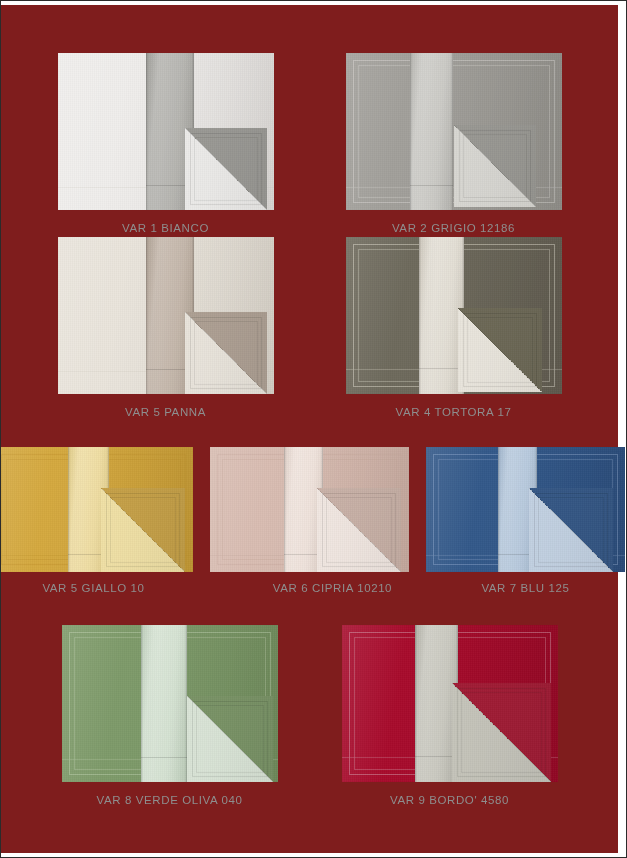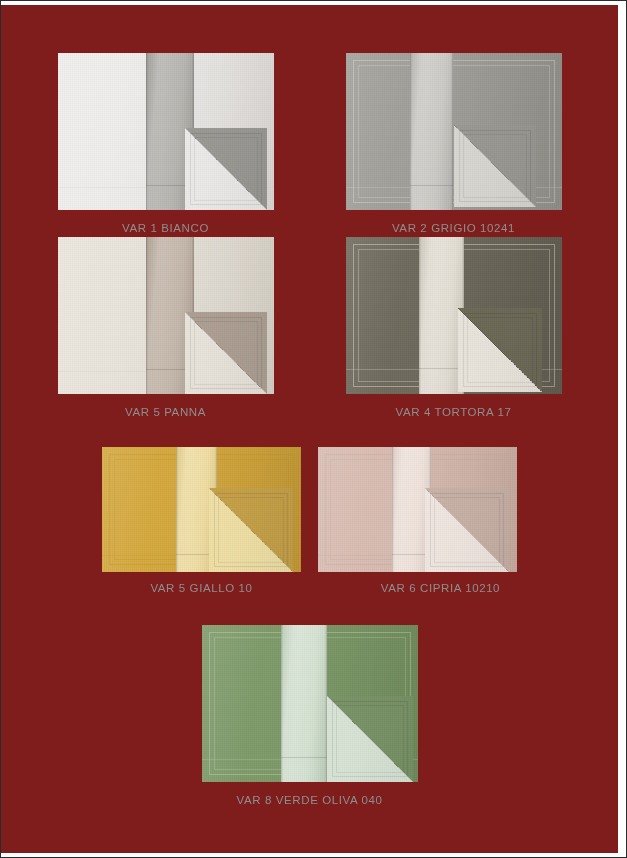--- a/index.html
+++ b/index.html
@@ -214,21 +214,21 @@
               </div>
               <div class="fold" style="right: 12%; bottom: 2%; width: 38%; padding-top: 38%; height: 0px;">
                 <div class="fold-tri" style="background: linear-gradient(to left bottom, rgb(168, 167, 161) 0px, rgb(168, 167, 161) 50%, rgb(220, 219, 214) 50%, rgb(220, 219, 214) 100%);"></div>
                 <div class="fold-st1" style="border-color: rgba(0, 0, 0, 0.09);"></div>
                 <div class="fold-st2" style="border-color: rgba(0, 0, 0, 0.07);"></div>
                 <div class="fold-diag"></div>
               </div>
               <div class="shade"></div>
               <div class="grain"></div>
             </div>
-            <div class="caption" style="color: rgb(142, 142, 142);">VAR 2 GRIGIO 10241</div>
+            <div class="caption" style="color: rgb(142, 142, 142);">VAR 2 GRIGIO 12186</div>
           </div>
         </div>
         <div class="row r2">
           <div class="card">
             <div class="swatch">
               <div class="base" style="background: linear-gradient(92deg, rgb(234, 229, 220) 0%, rgb(234, 229, 220) 45%, rgb(225, 219, 209) 100%);"></div>
               <div class="base-hem" style="bottom: 14%; border-top-color: rgb(221, 214, 203); opacity: 0.45;"></div>
               <div class="panel" style="left: 41%; width: 22%; background: linear-gradient(93deg, rgb(185, 170, 156) 0%, rgb(195, 180, 166) 35%, rgb(195, 180, 166) 70%, rgb(185, 170, 156) 100%);">
                 <div class="p-shade"></div>
                 <div class="p-hem" style="bottom: 16%;"></div>
@@ -310,20 +310,43 @@
                 <div class="fold-tri" style="background: linear-gradient(to left bottom, rgb(221, 195, 184) 0px, rgb(221, 195, 184) 50%, rgb(246, 236, 230) 50%, rgb(246, 236, 230) 100%);"></div>
                 <div class="fold-st1" style="border-color: rgba(0, 0, 0, 0.09);"></div>
                 <div class="fold-st2" style="border-color: rgba(0, 0, 0, 0.07);"></div>
                 <div class="fold-diag"></div>
               </div>
               <div class="shade"></div>
               <div class="grain"></div>
             </div>
             <div class="caption" style="color: rgb(142, 142, 142); margin-left: 46px;">VAR 6 CIPRIA 10210</div>
           </div>
+          <div class="card">
+            <div class="swatch">
+              <div class="base" style="background: linear-gradient(92deg, rgb(51, 89, 138) 0%, rgb(51, 89, 138) 45%, rgb(45, 80, 128) 100%);"></div>
+              <div class="stitch-outer" style="border-color: rgb(106, 135, 176); opacity: 0.75;"></div>
+              <div class="stitch-inner" style="border-color: rgb(106, 135, 176); opacity: 0.55;"></div>
+              <div class="base-hem" style="bottom: 13%; border-top-color: rgb(106, 135, 176); opacity: 0.45;"></div>
+              <div class="panel" style="left: 36%; width: 20%; background: linear-gradient(93deg, rgb(168, 190, 214) 0%, rgb(180, 200, 222) 35%, rgb(180, 200, 222) 70%, rgb(168, 190, 214) 100%);">
+                <div class="p-shade"></div>
+                <div class="p-hem" style="bottom: 15%;"></div>
+                <div class="p-edge-l"></div>
+                <div class="p-edge-r"></div>
+              </div>
+              <div class="fold" style="right: 6%; bottom: 0%; width: 42%; padding-top: 42%; height: 0px;">
+                <div class="fold-tri" style="background: linear-gradient(to left bottom, rgb(58, 96, 146) 0px, rgb(58, 96, 146) 50%, rgb(198, 213, 230) 50%, rgb(198, 213, 230) 100%);"></div>
+                <div class="fold-st1" style="border-color: rgba(0, 0, 0, 0.09);"></div>
+                <div class="fold-st2" style="border-color: rgba(0, 0, 0, 0.07);"></div>
+                <div class="fold-diag"></div>
+              </div>
+              <div class="shade"></div>
+              <div class="grain"></div>
+            </div>
+            <div class="caption" style="color: rgb(142, 142, 142);">VAR 7 BLU 125</div>
+          </div>
         </div>
         <div class="row r4">
           <div class="card">
             <div class="swatch">
               <div class="base" style="background: linear-gradient(92deg, rgb(126, 155, 106) 0%, rgb(126, 155, 106) 45%, rgb(117, 145, 96) 100%);"></div>
               <div class="stitch-outer" style="border-color: rgb(167, 188, 149); opacity: 0.75;"></div>
               <div class="stitch-inner" style="border-color: rgb(167, 188, 149); opacity: 0.55;"></div>
               <div class="base-hem" style="bottom: 14%; border-top-color: rgb(167, 188, 149); opacity: 0.45;"></div>
               <div class="panel" style="left: 37%; width: 21%; background: linear-gradient(93deg, rgb(201, 218, 198) 0%, rgb(213, 228, 210) 35%, rgb(213, 228, 210) 70%, rgb(201, 218, 198) 100%);">
                 <div class="p-shade"></div>
@@ -335,16 +358,39 @@
                 <div class="fold-tri" style="background: linear-gradient(to left bottom, rgb(134, 162, 113) 0px, rgb(134, 162, 113) 50%, rgb(223, 234, 220) 50%, rgb(223, 234, 220) 100%);"></div>
                 <div class="fold-st1" style="border-color: rgba(0, 0, 0, 0.09);"></div>
                 <div class="fold-st2" style="border-color: rgba(0, 0, 0, 0.07);"></div>
                 <div class="fold-diag"></div>
               </div>
               <div class="shade"></div>
               <div class="grain"></div>
             </div>
             <div class="caption" style="color: rgb(142, 142, 142);">VAR 8 VERDE OLIVA 040</div>
           </div>
+          <div class="card">
+            <div class="swatch">
+              <div class="base" style="background: linear-gradient(92deg, rgb(168, 11, 44) 0%, rgb(168, 11, 44) 45%, rgb(156, 8, 39) 100%);"></div>
+              <div class="stitch-outer" style="border-color: rgb(196, 107, 128); opacity: 0.75;"></div>
+              <div class="stitch-inner" style="border-color: rgb(196, 107, 128); opacity: 0.55;"></div>
+              <div class="base-hem" style="bottom: 15%; border-top-color: rgb(196, 107, 128); opacity: 0.45;"></div>
+              <div class="panel" style="left: 34%; width: 20%; background: linear-gradient(93deg, rgb(188, 187, 177) 0%, rgb(200, 199, 189) 35%, rgb(200, 199, 189) 70%, rgb(188, 187, 177) 100%);">
+                <div class="p-shade"></div>
+                <div class="p-hem" style="bottom: 17%;"></div>
+                <div class="p-edge-l"></div>
+                <div class="p-edge-r"></div>
+              </div>
+              <div class="fold" style="right: 3%; bottom: 0%; width: 46%; padding-top: 46%; height: 0px;">
+                <div class="fold-tri" style="background: linear-gradient(to left bottom, rgb(176, 31, 58) 0px, rgb(176, 31, 58) 50%, rgb(201, 200, 190) 50%, rgb(201, 200, 190) 100%);"></div>
+                <div class="fold-st1" style="border-color: rgba(0, 0, 0, 0.09);"></div>
+                <div class="fold-st2" style="border-color: rgba(0, 0, 0, 0.07);"></div>
+                <div class="fold-diag"></div>
+              </div>
+              <div class="shade"></div>
+              <div class="grain"></div>
+            </div>
+            <div class="caption" style="color: rgb(142, 142, 142);">VAR 9 BORDO' 4580</div>
+          </div>
         </div>
       </div>
   </div>
 </div>
 
 </body></html>

